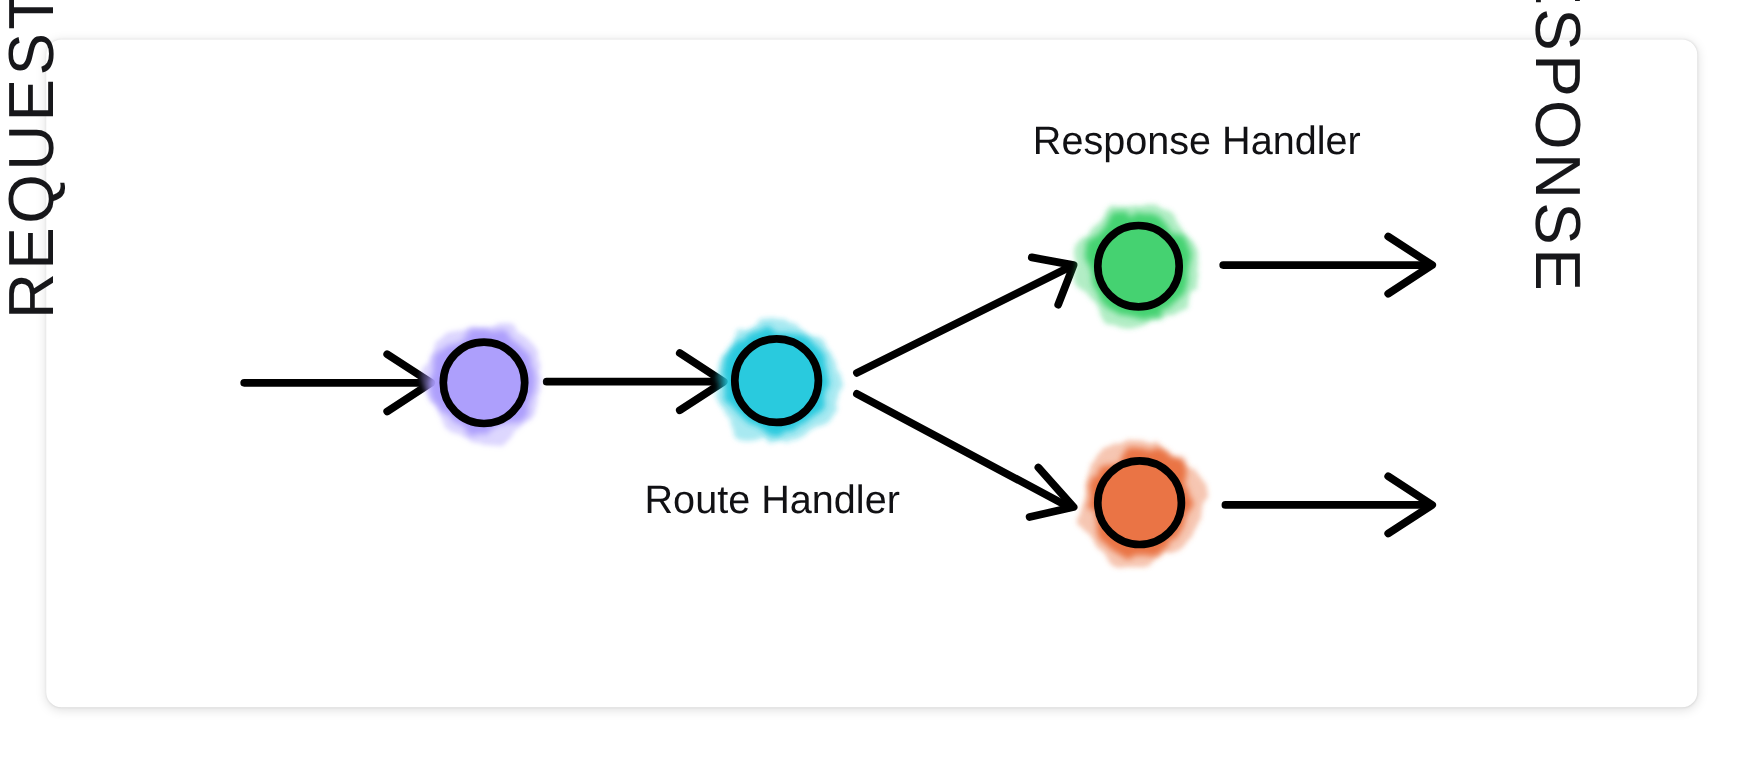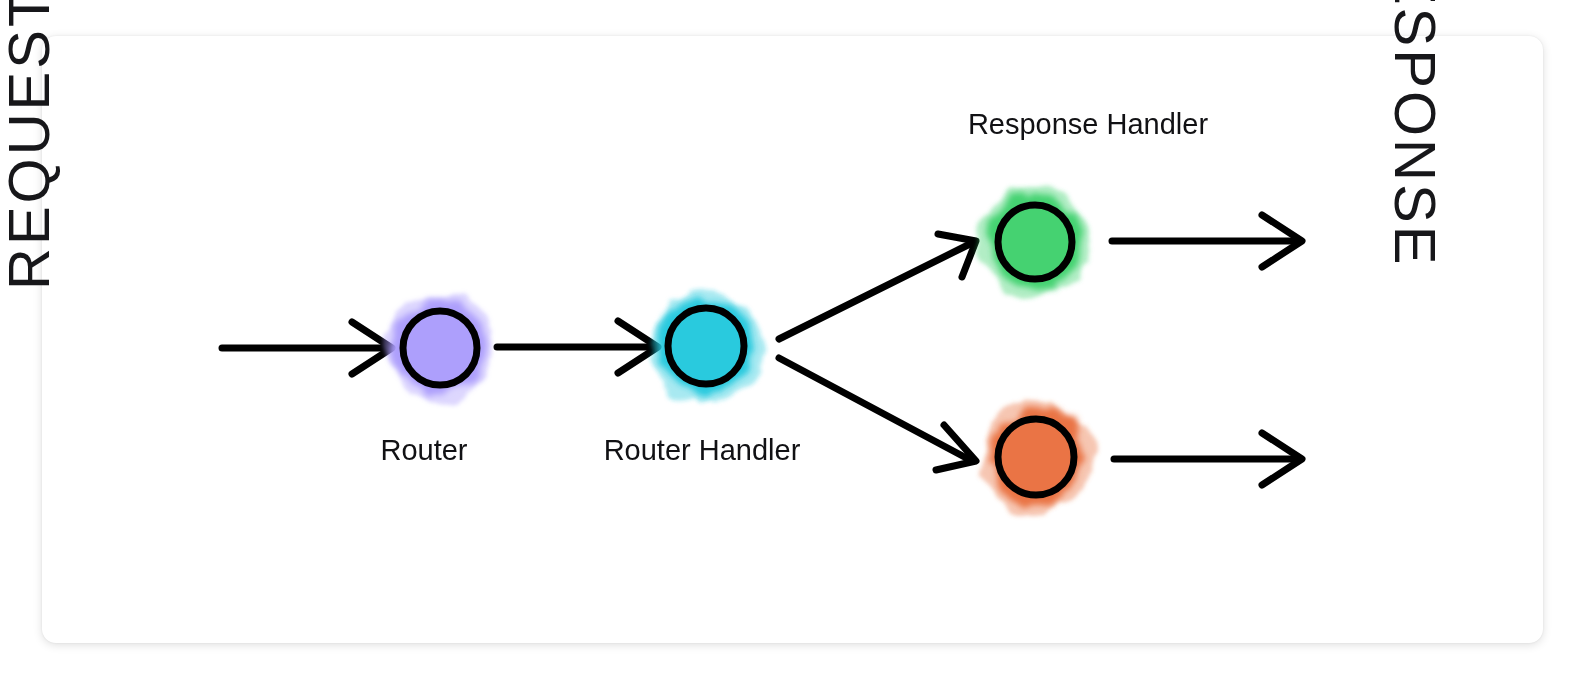--- a/index.html
+++ b/index.html
@@ -67,21 +67,21 @@
     text-align: left;
     transform: rotate(90deg);
     transform-origin: 200px 26px;
   }
 
   
   .caption {
     position: absolute;
     font-family: "Liberation Sans", sans-serif;
     font-weight: 400;
-    font-size: 29px;
+    font-size: 36px;
     color: #111114;
     white-space: nowrap;
     text-align: center;
     line-height: 1;
   }
   #caption-router        { left: 274px; top: 436px; width: 300px; }
   #caption-route-handler { left: 552px; top: 436px; width: 300px; }
   #caption-response      { left: 888px; top: 110px; width: 400px; }
   #caption-error         { left: 888px; top: 550px; width: 400px; }
 </style>
@@ -180,20 +180,19 @@
       </g>
       <circle cx="1036" cy="457" r="38" fill="none" stroke="#000000" stroke-width="7"></circle>
     </g>
 
   </svg>
 
   <div class="side-word" id="request-word">REQUEST</div>
 
   <div class="side-word" id="response-word">RESPONSE</div>
 
-  <div class="caption" id="caption-router">Router</div>
 
-  <div class="caption" id="caption-route-handler">Router Handler</div>
+  <div class="caption" id="caption-route-handler">Route Handler</div>
 
   <div class="caption" id="caption-response">Response Handler</div>
 
 
 </div>
 
 </body></html>

